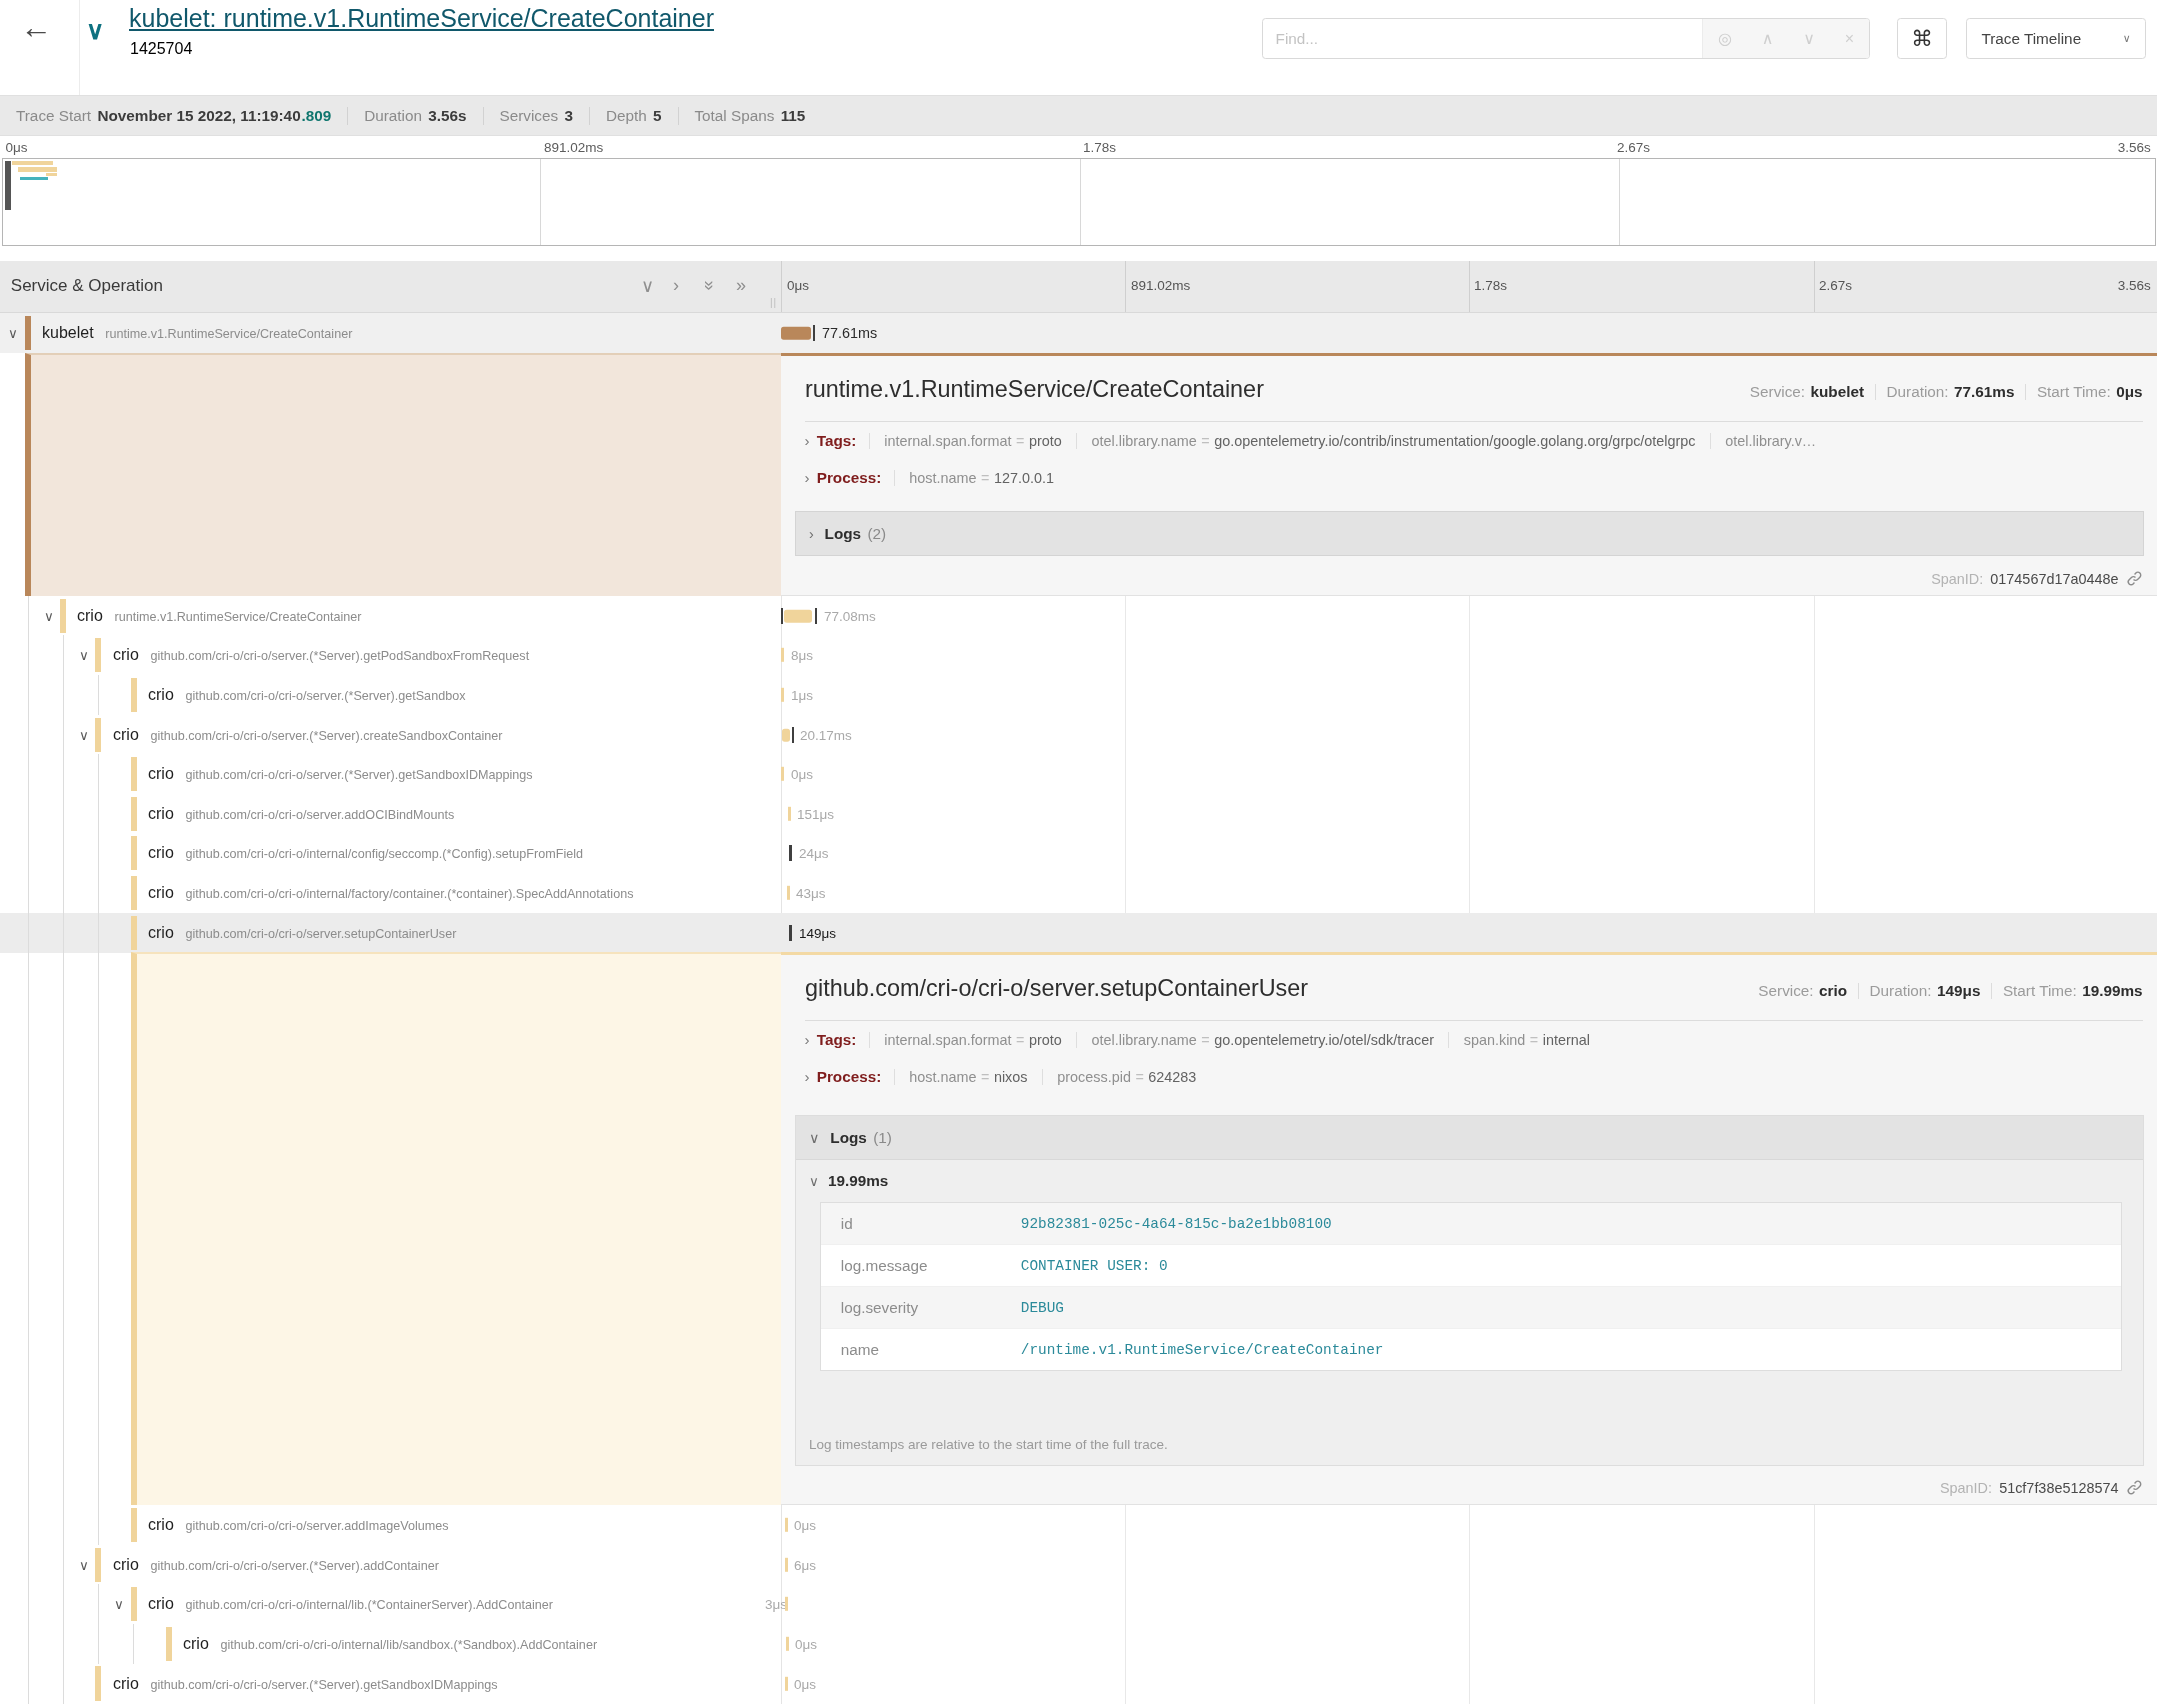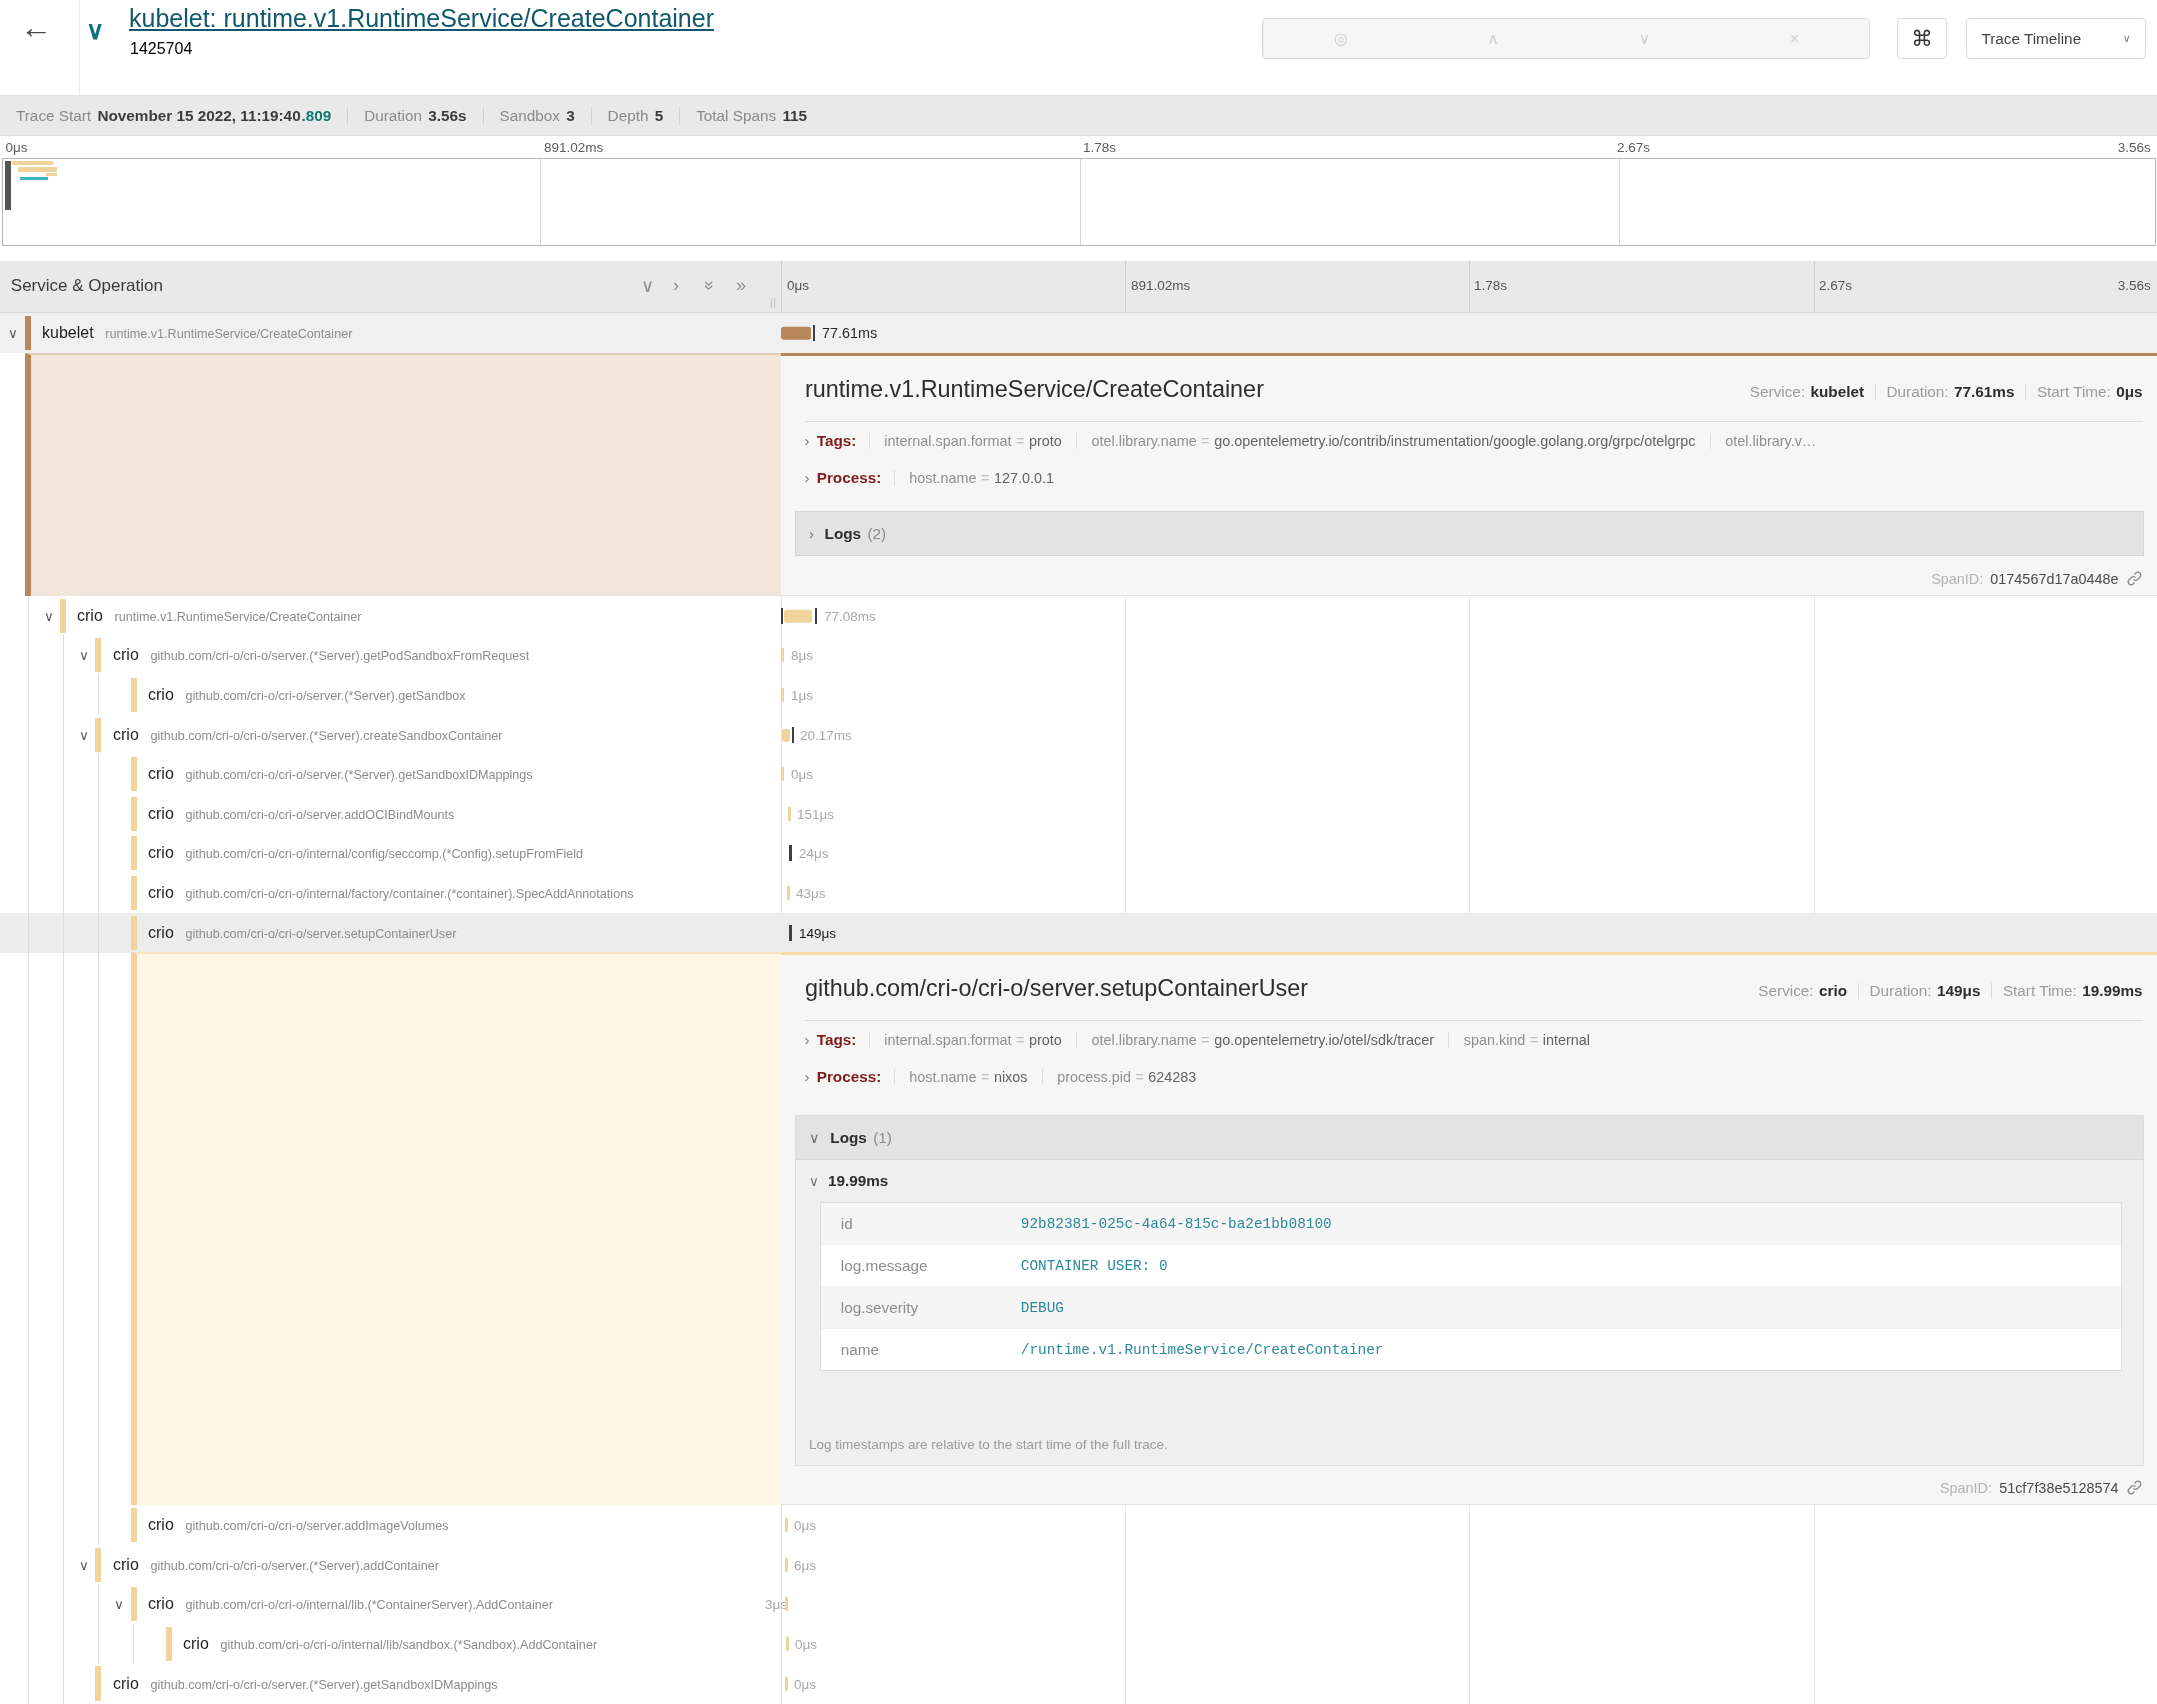--- a/index.html
+++ b/index.html
@@ -99,20 +99,21 @@
 <body>
 
 <div id="hdr">
   <span class="back">←</span>
   <div class="hdr-div"></div>
   <span class="collapse-chev">∨</span>
   <a class="trace-title">kubelet: runtime.v1.RuntimeService/CreateContainer</a>
   <div class="trace-id">1425704</div>
 
   <div class="findbox">
+    <input placeholder="Find..." style="">
     <div class="find-icons">
       <span>◎</span>
       <span>∧</span>
       <span>∨</span>
       <span>×</span>
     </div>
   </div>
   <div class="sqbtn" style="left:1897px;width:50px;font-size:21.6px;color:#333;">
     <span style="font-family:'DejaVu Sans',sans-serif;">⌘</span>
   </div>
@@ -128,21 +129,21 @@
     <b>November 15 2022, 11:19:40</b>
       <span class="ms" style="margin-left:-5.4px;">.809</span>
   </div>
   <div class="sep"></div>
   <div class="grp">
     <span>Duration</span>
       <b>3.56s</b>
   </div>
   <div class="sep"></div>
   <div class="grp">
-    <span>Sandbox</span>
+    <span>Services</span>
       <b>3</b>
   </div>
   <div class="sep"></div>
   <div class="grp">
     <span>Depth</span>
       <b>5</b>
   </div>
   <div class="sep"></div>
   <div class="grp">
     <span>Total Spans</span>

